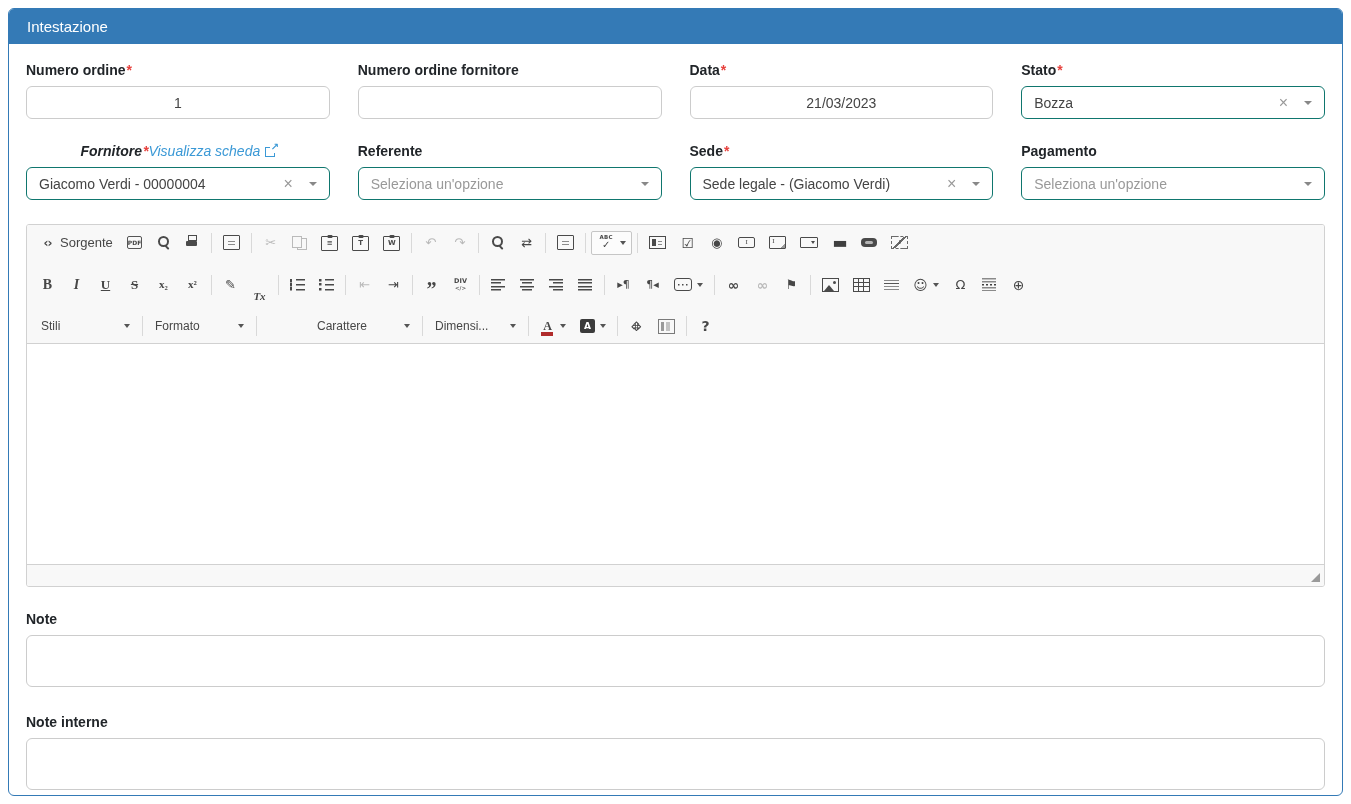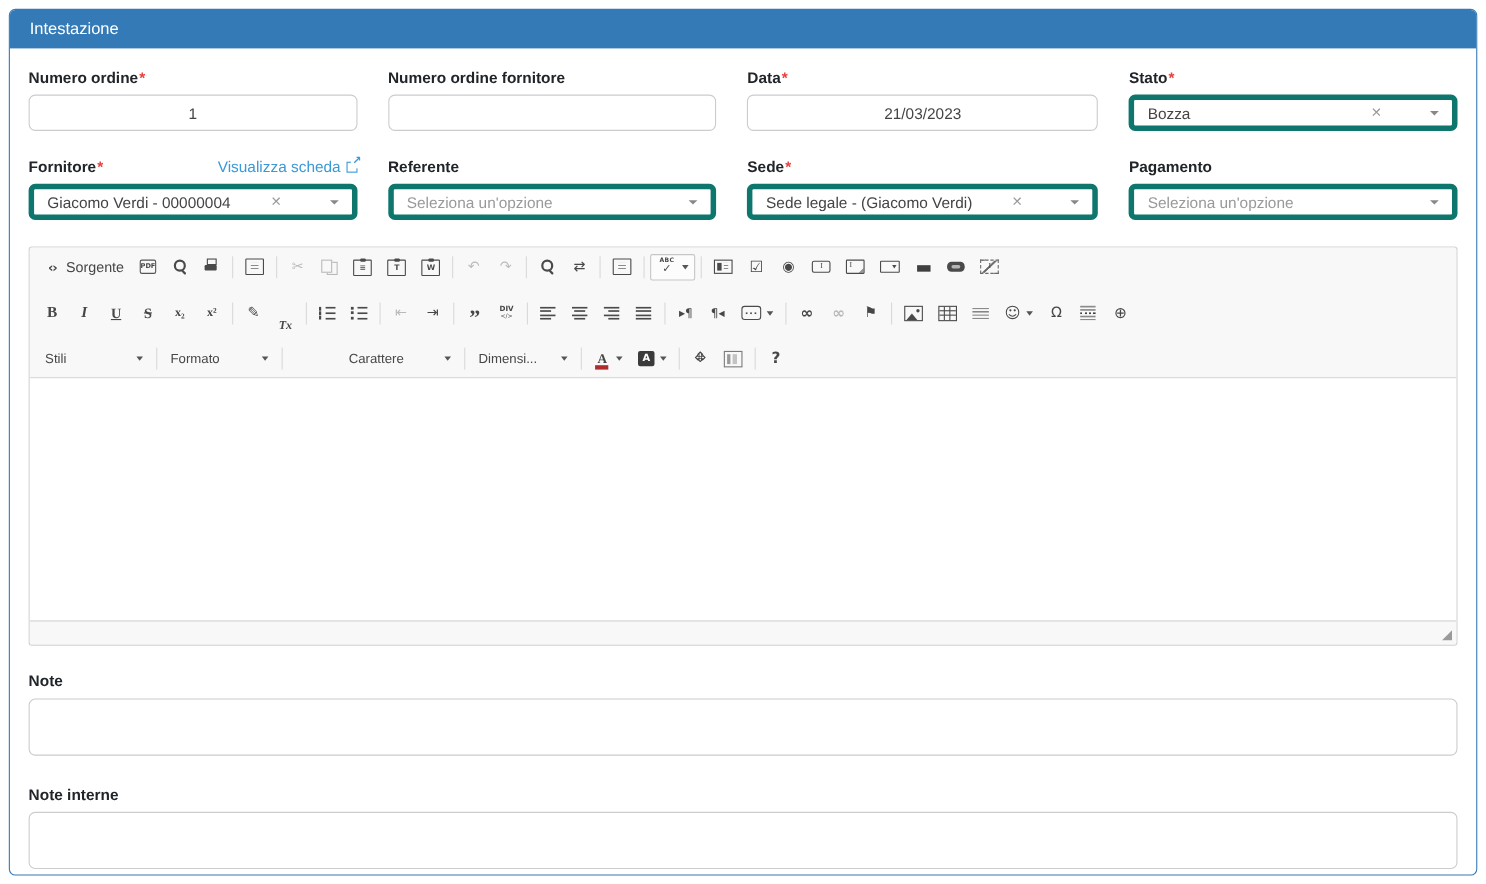--- a/index.html
+++ b/index.html
@@ -4,32 +4,32 @@
 <style>
   html,body{margin:0;padding:0;background:#fff;}
   body{width:1351px;height:804px;box-sizing:border-box;padding:8px;
        font-family:"Liberation Sans","DejaVu Sans",sans-serif;font-size:14px;color:#212529;}
   .card{border:1px solid #347ab6;border-radius:6px;background:#fff;overflow:hidden;height:100%;box-sizing:border-box;}
   .card-header{background:#347ab6;color:#fff;font-size:15px;padding:9px 18px;}
   .card-body{padding:18px 17px 26px 17px;}
 
   .form-grid{display:grid;grid-template-columns:repeat(4,1fr);column-gap:28px;row-gap:24px;}
   .lbl{display:block;font-weight:700;font-size:14px;color:#212529;margin-bottom:8px;}
-  .lbl-row{display:flex;justify-content:space-between;align-items:baseline;margin-bottom:8px;}
+  .lbl-row{display:flex;justify-content:center;align-items:baseline;margin-bottom:8px;font-style:italic;}
   .lbl-row .lbl{margin-bottom:0;}
   .req{color:#e7413d;margin-left:1px;}
   .link{color:#3b99d6;font-size:14px;text-decoration:none;display:inline-flex;align-items:center;cursor:pointer;}
   .ext{width:8px;height:8px;border:1px solid #3b99d6;display:inline-block;position:relative;margin-left:5px;top:1px;}
   .ext::after{content:"\2197";position:absolute;top:-7px;right:-5px;font-size:10px;font-weight:700;background:#fff;padding:0 0 1px 1px;color:#3b99d6;}
 
   .inp{height:33px;border:1px solid #ccc;border-radius:6px;padding:0 12px;font-size:14px;color:#444;
        width:100%;box-sizing:border-box;background:#fff;outline:none;font-family:inherit;}
   .txt-c{text-align:center;}
-  .sel{height:33px;border:5px solid #0f766e;border-radius:6px;background:#fff;display:flex;align-items:center;
-       padding:5px 12px;cursor:pointer;font-size:14px;color:#444;box-sizing:border-box;gap:28px;}
+  .sel{height:33px;border:1px solid #0f766e;border-radius:6px;background:#fff;display:flex;align-items:center;
+       padding:5px 12px;cursor:pointer;font-size:14px;color:#444;box-sizing:border-box;}
   .sel-val{flex:1;white-space:nowrap;overflow:hidden;text-overflow:ellipsis;}
   .sel-val.ph{color:#999;}
   .sel-clear{color:#999;font-size:16px;margin:0 16px 0 8px;line-height:1;cursor:pointer;}
   .sel-arrow{width:0;height:0;border-left:4px solid transparent;border-right:4px solid transparent;border-top:4.5px solid #888;}
 
   .section{margin-top:24px;}
   .note-ta{width:100%;height:52px;border:1px solid #ccc;border-radius:6px;resize:none;box-sizing:border-box;
            padding:8px 12px;font-family:inherit;font-size:14px;outline:none;}
 
   

